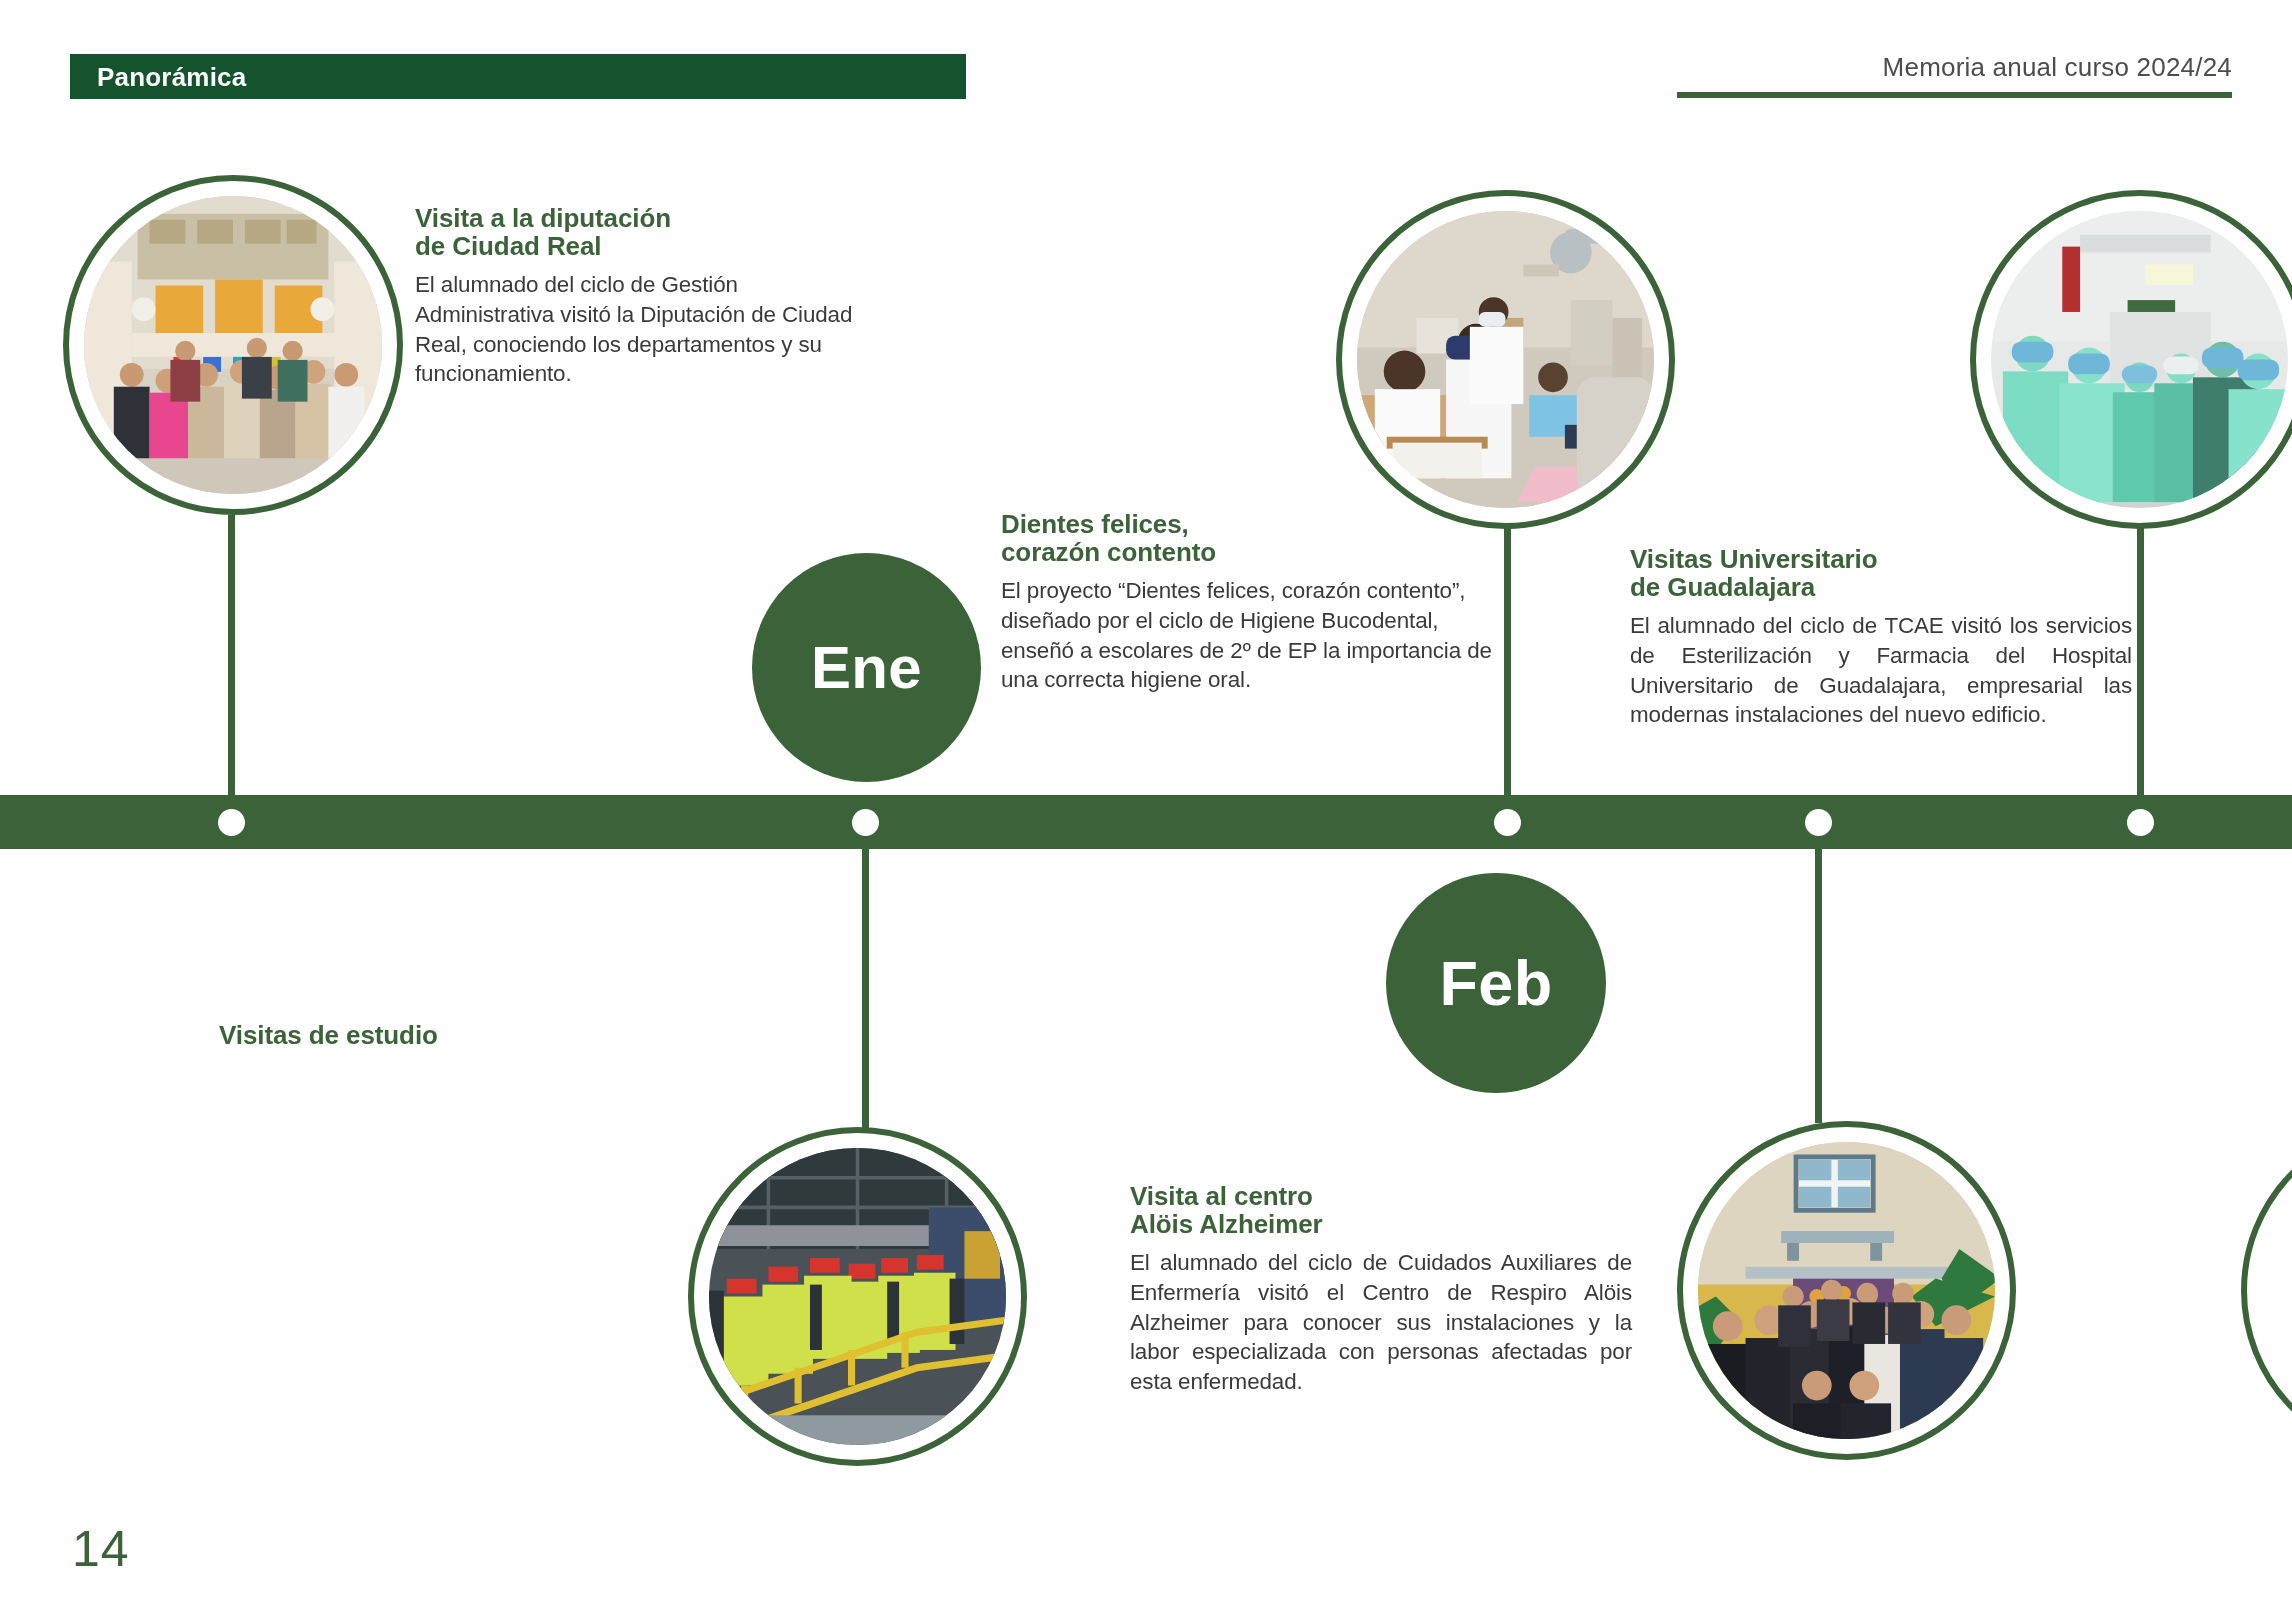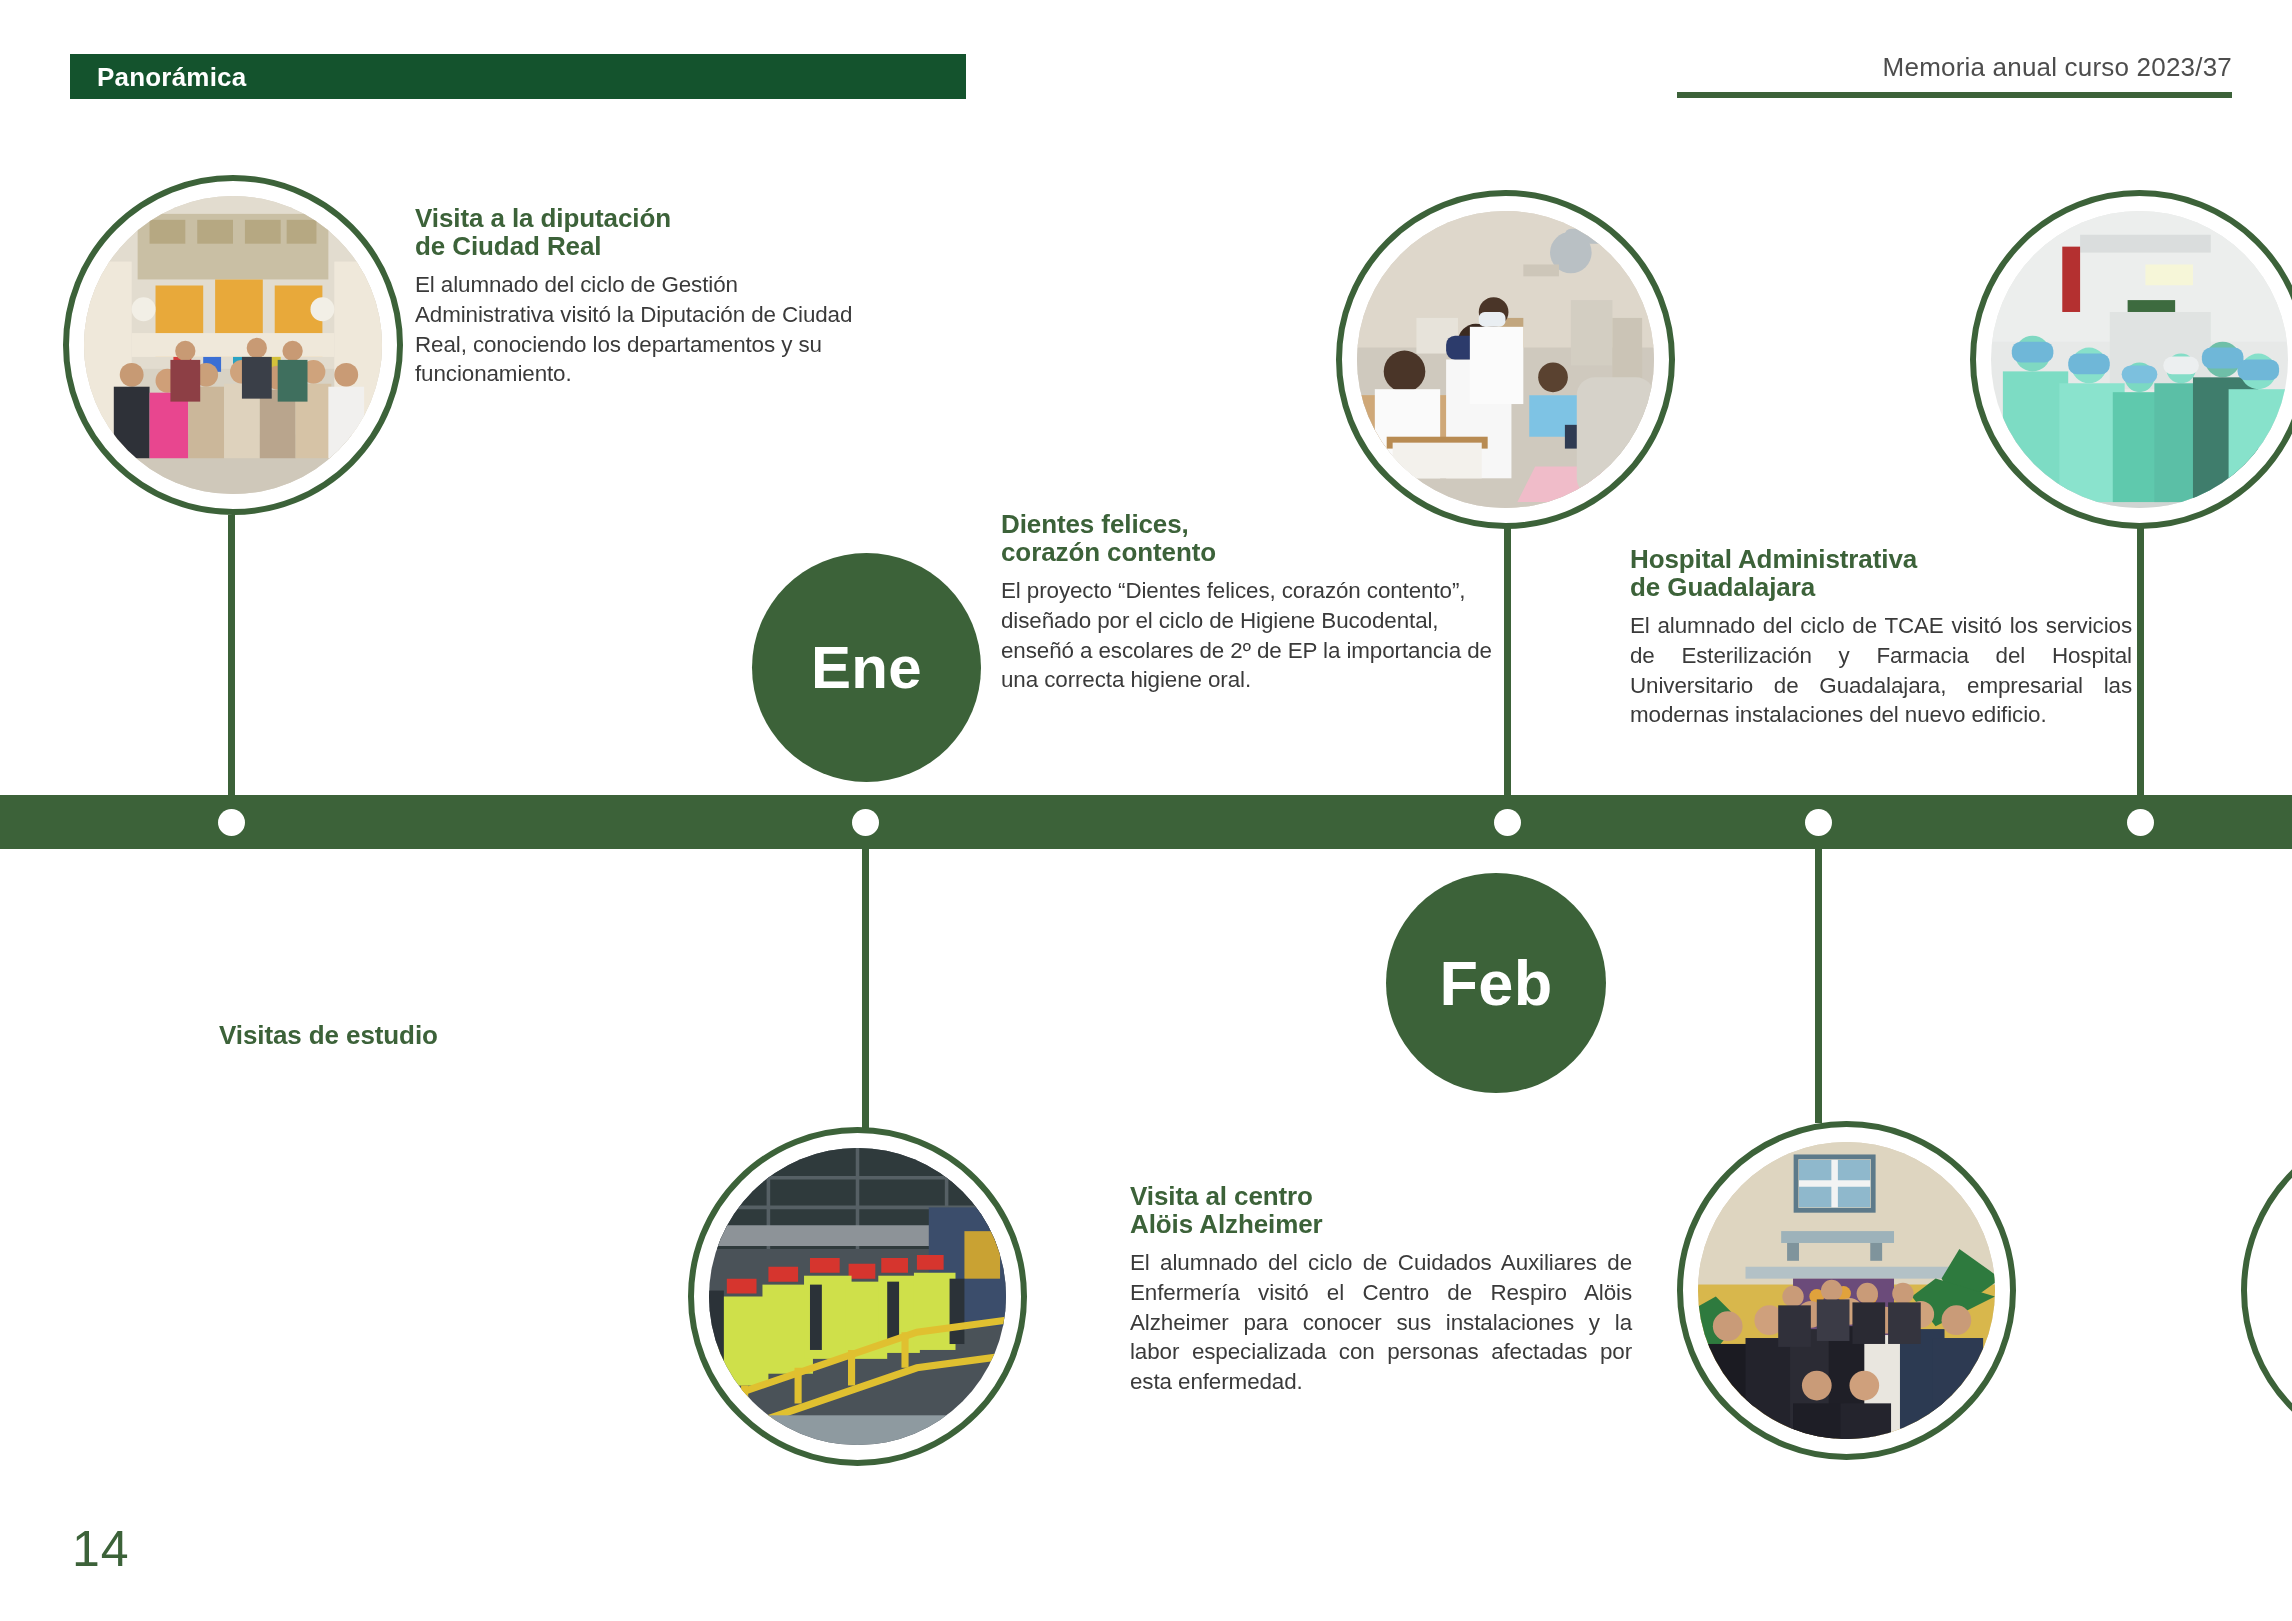--- a/index.html
+++ b/index.html
@@ -136,21 +136,21 @@
 </head>
 <body>
 
 <div id="page">
 
   <div class="section-tab">
     <span class="section-tab-label">Panorámica</span>
   </div>
 
   <div class="header-right">
-    <span class="header-right-label">Memoria anual curso 2023/37</span>
+    <span class="header-right-label">Memoria anual curso 2024/24</span>
     <div class="header-rule"></div>
   </div>
 
   <div class="timeline-bar"></div>
 
   <div class="timeline-dot" style="left:231px"></div>
   <div class="timeline-dot" style="left:865px"></div>
   <div class="timeline-dot" style="left:1507px"></div>
   <div class="timeline-dot" style="left:1818px"></div>
   <div class="timeline-dot" style="left:2140px"></div>
@@ -306,21 +306,21 @@
           <rect x="71" y="46" width="14" height="7" rx="3" fill="#6fb7d8"></rect>
           <circle cx="90" cy="54" r="6" fill="#86e0ca"></circle>
             <rect x="80" y="60" width="20" height="38" fill="#87e2cb"></rect>
           <rect x="83" y="50" width="14" height="7" rx="3" fill="#6fb7d8"></rect>
         </g>
       </svg>
     </div>
   </div>
 
   <div class="entry" style="left:1630px; top:545px; width:502px">
-    <div class="entry-title">Hospital Administrativa
+    <div class="entry-title">Visitas Universitario
 de Guadalajara</div>
     <div class="entry-body justified">El alumnado del ciclo de TCAE visitó los servicios de Esterilización y Farmacia del Hospital Universitario de Guadalajara, empresarial las modernas instalaciones del nuevo edificio.</div>
   </div>
 
   <div class="entry" style="left:219px; top:1021px; width:488px">
     <div class="entry-title">Visitas de estudio</div>
   </div>
 
   <div class="photo-ring" style="left:688px; top:1127px; width:339px; height:339px">
     <div class="photo">

